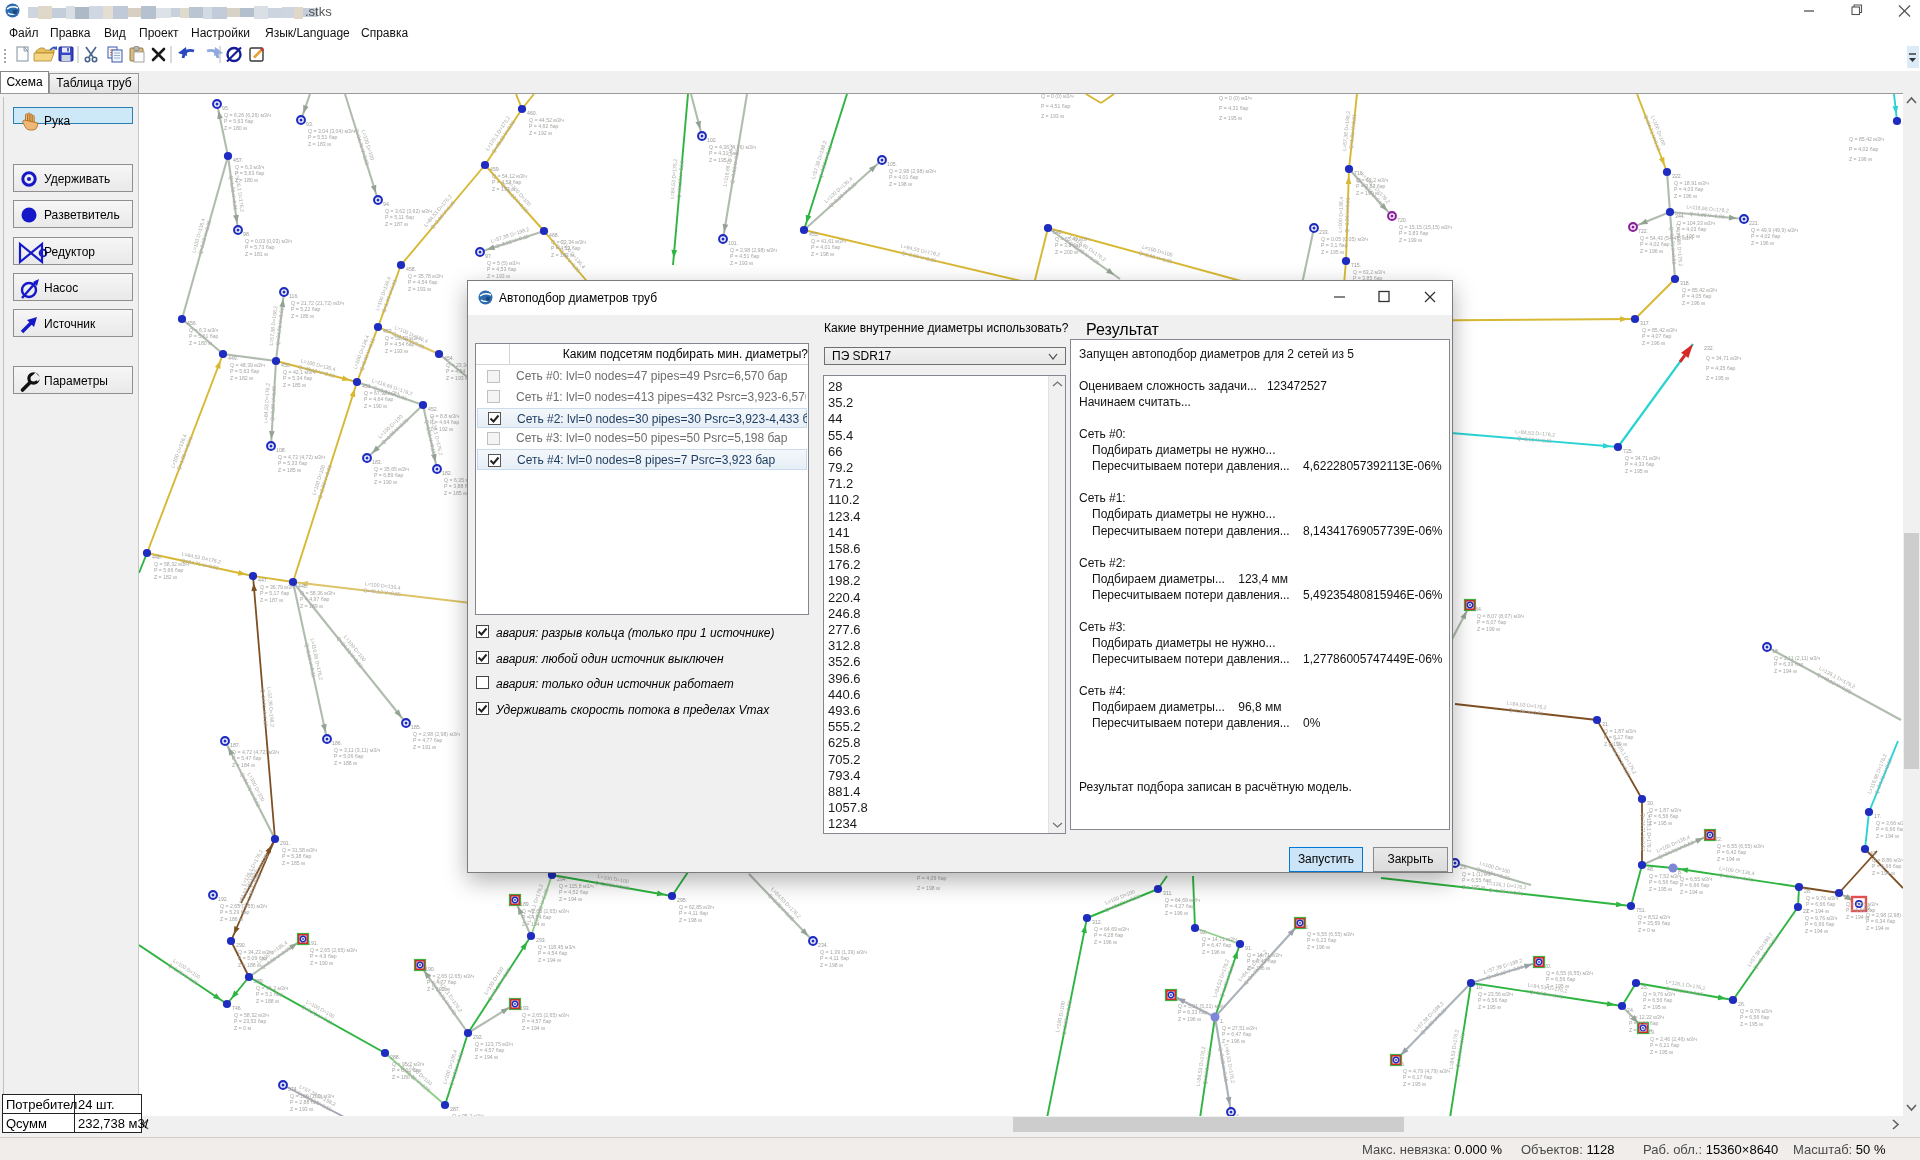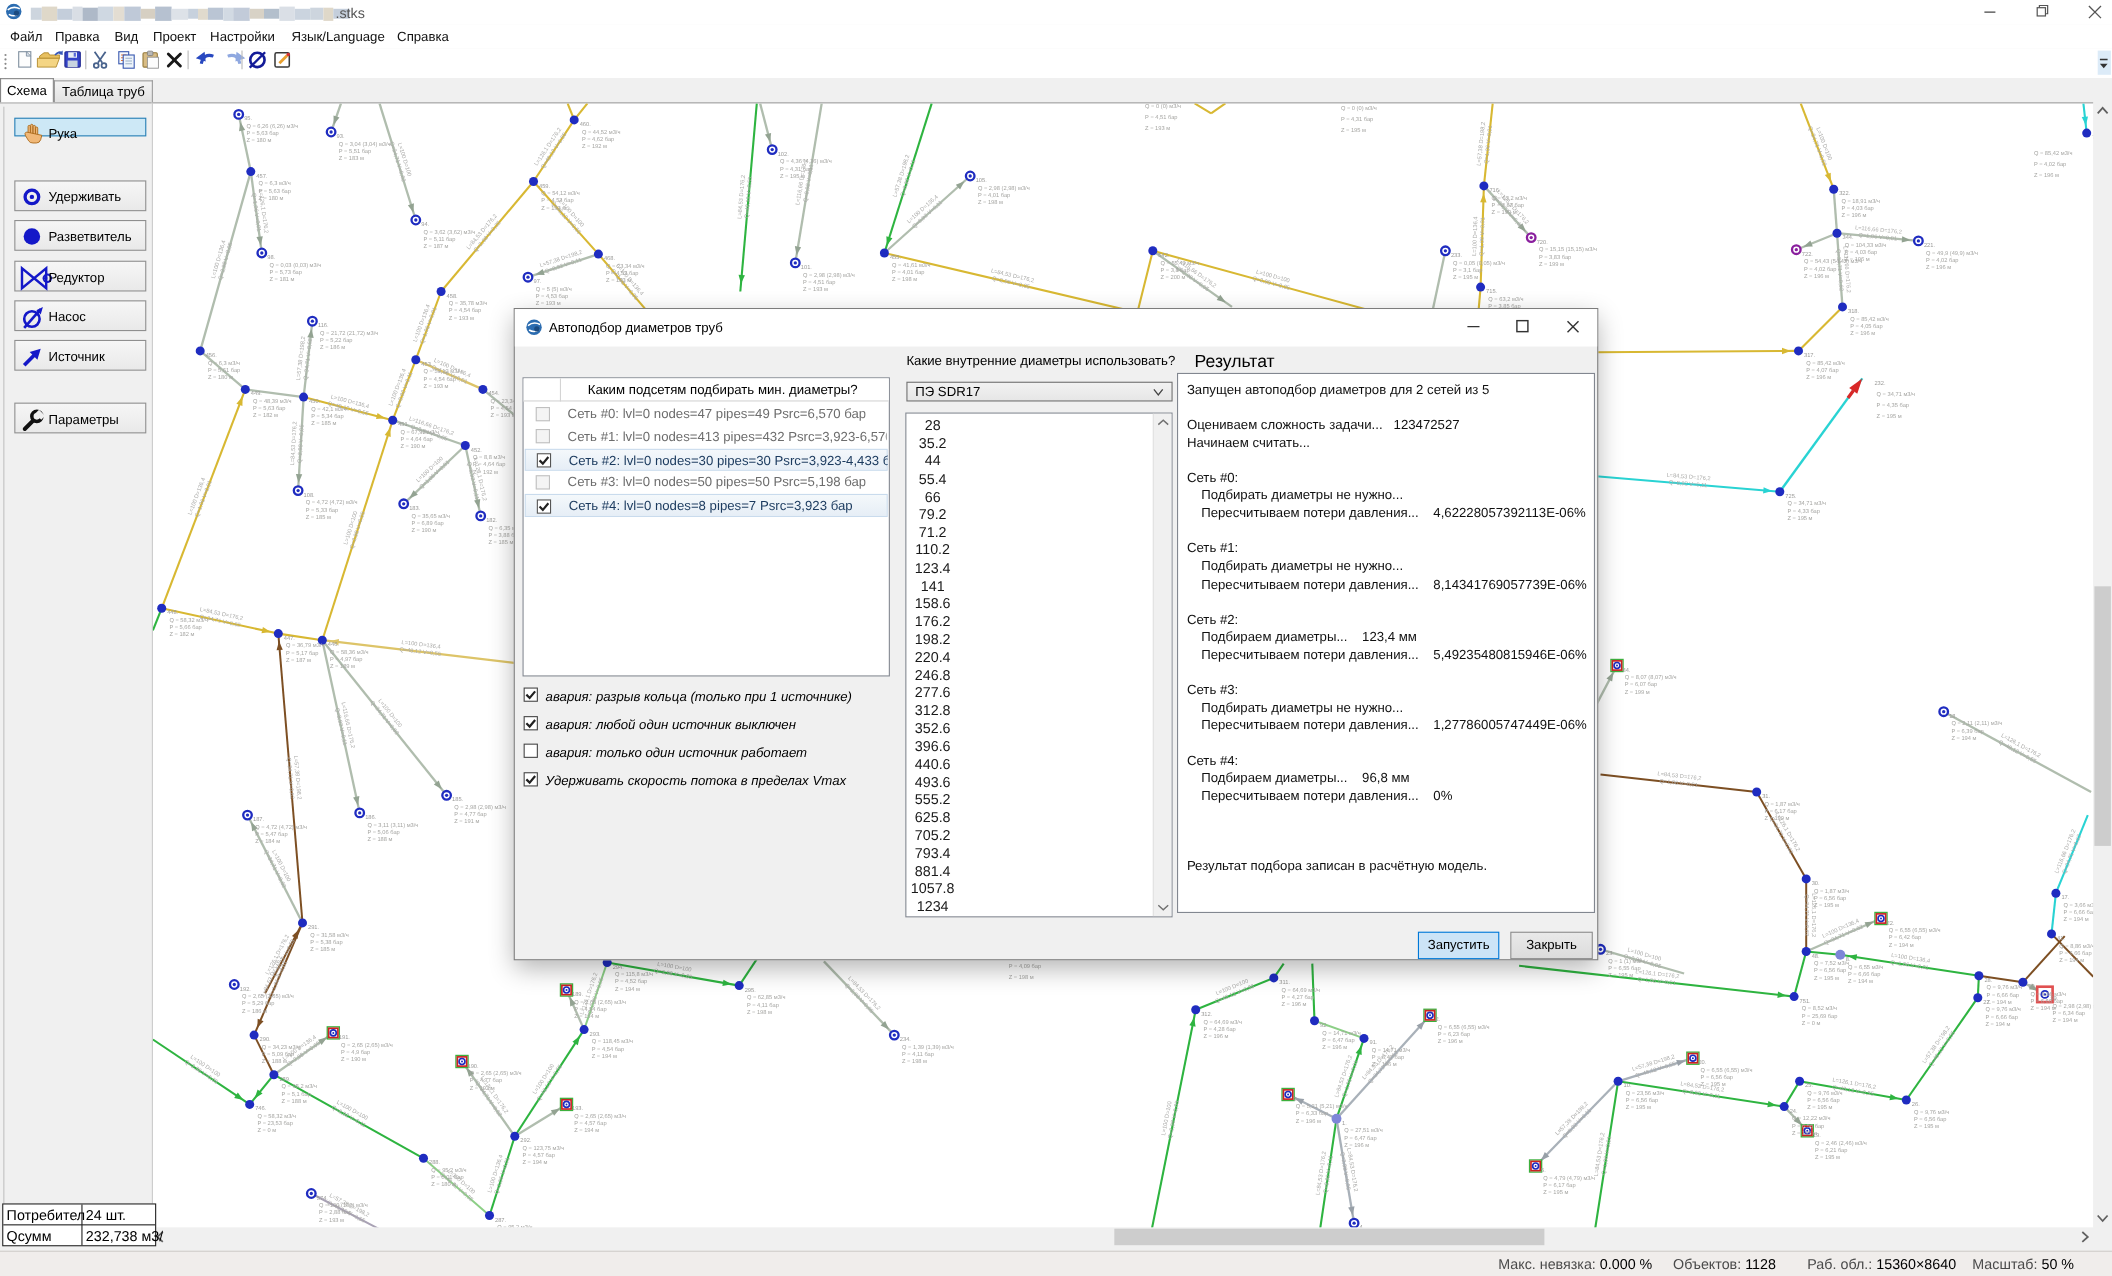--- a/index.html
+++ b/index.html
@@ -27,32 +27,32 @@
 #qtable { position:absolute; left:2px; top:1094px; width:140px; height:39px; background:#fff; border:1px solid #222; z-index:5; font-size:13px; }
 #statusbar { position:absolute; left:0; top:1137px; width:1920px; height:23px; background:#f0edeb; border-top:1px solid #d0cdca; font-size:13px; color:#333; }
 #statusbar b { font-weight:normal; color:#000; }
 #dlg { position:absolute; left:467px; top:280px; width:986px; height:593px; background:#f0f0f0; border:1px solid #7c7c7c; box-shadow:0 8px 22px rgba(0,0,0,0.30); z-index:10; }
 #dlgtitle { position:absolute; left:0; top:0; width:100%; height:34px; background:#fff; }
 #dlgtitle .t { position:absolute; left:31px; top:10px; font-size:12px; color:#000; }
 #lbl1 { position:absolute; left:9px; top:40px; font-size:12px;margin-top:41px; }
 #lbl2 { position:absolute; left:356px; top:40px; font-size:12px; }
 #lbl3 { position:absolute; left:586px; top:40px; font-size:16px;margin-left:32px; }
 #netlist { position:absolute; left:7px; top:62px; width:334px; height:272px; background:#fff; border:1px solid #828790; }
-#nlhead { position:absolute; left:0; top:0; width:100%; height:21px; background:#fff; border-bottom:1px solid #d4d4d4; font-size:12px; text-align:center; line-height:20px; }
+#nlhead { position:absolute; left:0; top:0; width:100%; height:21px; background:#fff; border-bottom:1px solid #d4d4d4; font-size:12px; text-align:right; line-height:20px; }
 #nlhead .sep { position:absolute; left:33px; top:0; width:1px; height:21px; background:#d4d4d4; }
 .lrow { position:absolute; left:1px; width:330px; height:20.8px; font-size:12px; line-height:20px; }
 .cbx { position:absolute; left:10px; top:3.5px; width:13px; height:13px; background:#fff; border:1px solid #555; }
 .cbx.dis { background:#f4f4f4; border:1px solid #c0c0c0; }
 .cbx svg { position:absolute; left:-1px; top:-1px; }
 .lrt { position:absolute; left:39px; top:0; white-space:nowrap; overflow:hidden; max-width:290px; }
 .opt { position:absolute; left:8px; font-size:12px; }
 .opt .cbx2 { position:absolute; left:0; top:-1px; width:13px; height:13px; background:#fff; border:1px solid #444; }
 .opt .lab { margin-left:20px;font-style:italic; }
 #combo { position:absolute; left:356px; top:66px; width:242px; height:18px; background:linear-gradient(#f2f2f2,#e6e6e6); border:1px solid #707070; font-size:12px; line-height:16px; padding-left:7px; }
-#dialist { position:absolute; left:355px; top:94px; width:243px; height:459px; background:#fff; border:1px solid #828790; font-size:13px; overflow:hidden;text-align:center; }
+#dialist { position:absolute; left:355px; top:94px; width:243px; height:459px; background:#fff; border:1px solid #828790; font-size:13px; overflow:hidden; }
 #dialist .items { position:absolute; left:4px; top:3px; line-height:16.2px; color:#1a1a1a; }
 #diasb { position:absolute; right:0; top:0; width:17px; height:100%; background:#f0f0f0; border-left:1px solid #e2e2e2; }
 #resbox { position:absolute; left:602px; top:58px; width:380px; height:491px; background:#fff; border:1px solid #828790; font-size:12px; }
 #resbox .inner { position:absolute; left:8px; top:6px; line-height:16.05px; color:#111; white-space:nowrap; }
 .btn { position:absolute; font-size:12px; text-align:center; line-height:23px; }
 #brun { left:821px; top:566px; width:74px; height:25px; background:#cce4f7; border:1.5px solid #0078d7; }
 #bclose { left:905px; top:566px; width:75px; height:25px; background:linear-gradient(#e9e9e9,#dcdcdc); border:1px solid #8a8a8a; }
 </style></head>
 <body>
 <div id="app">

